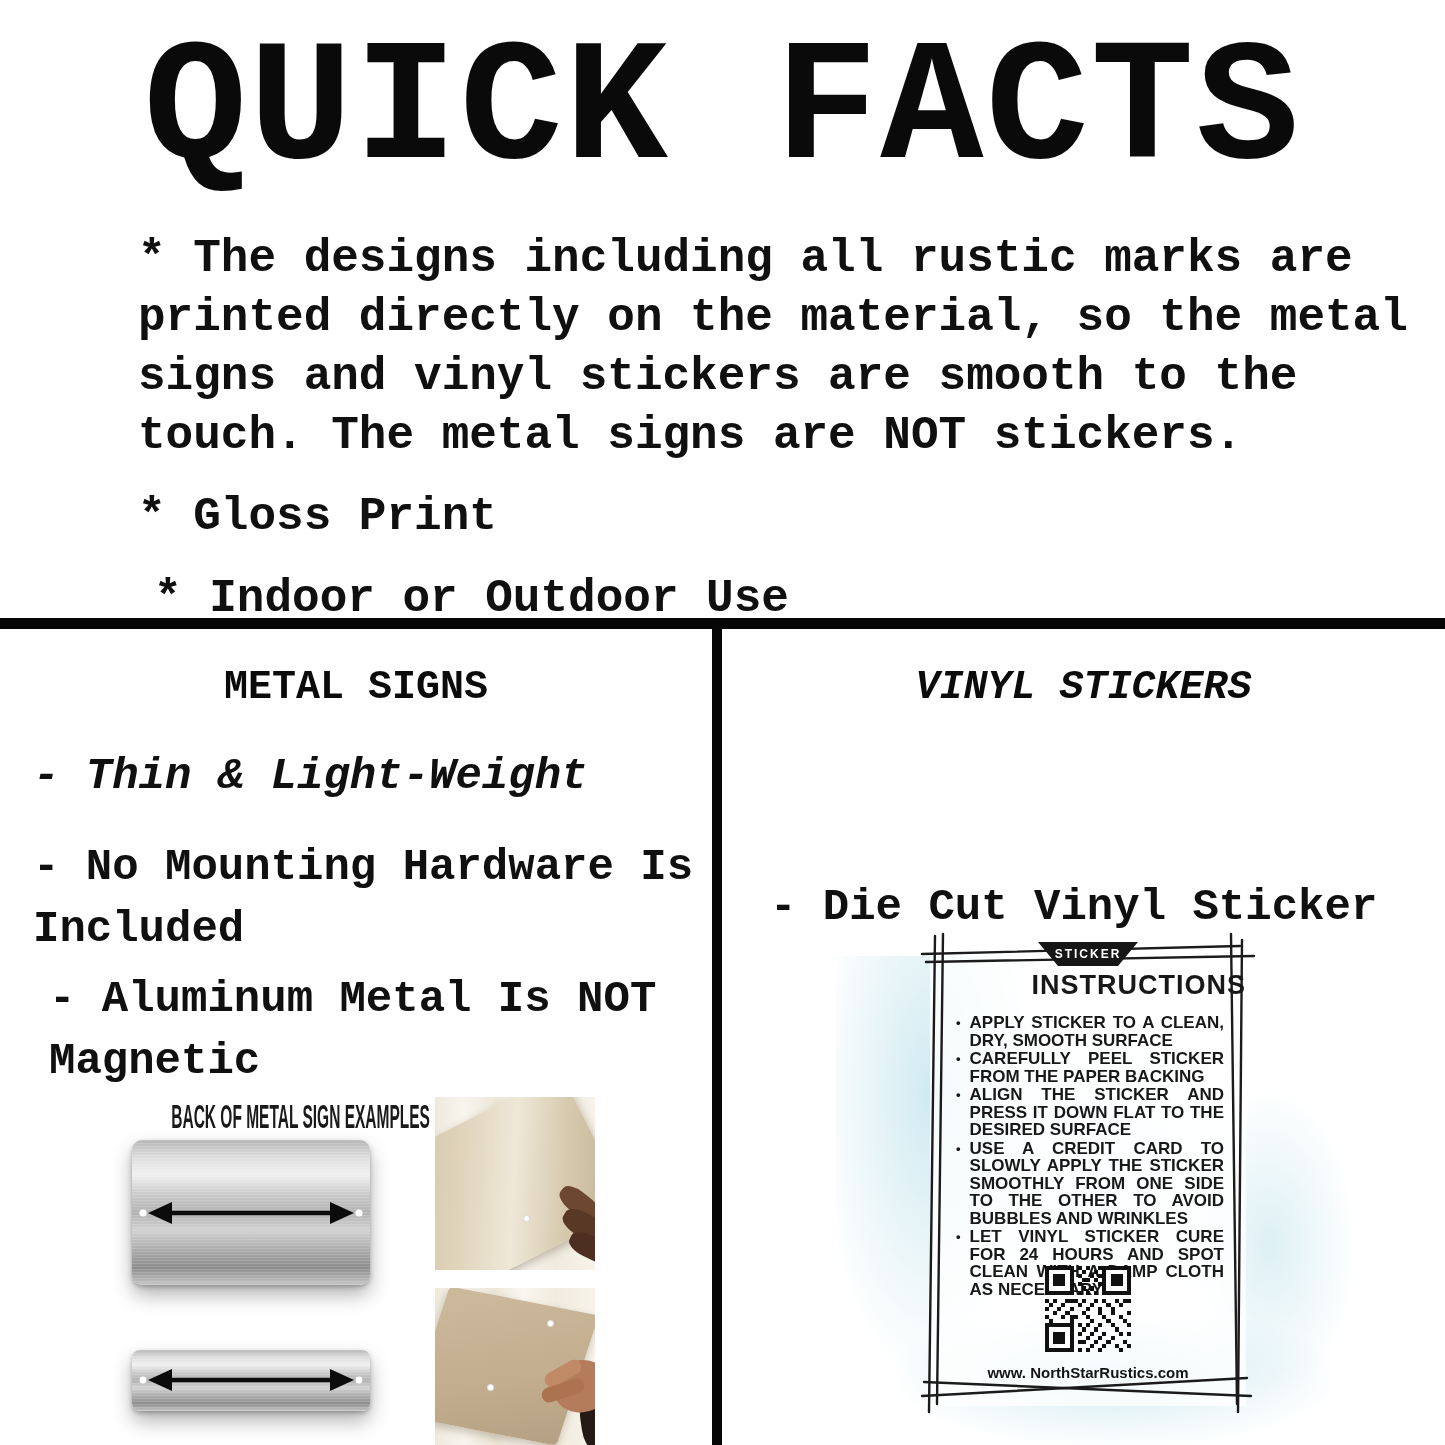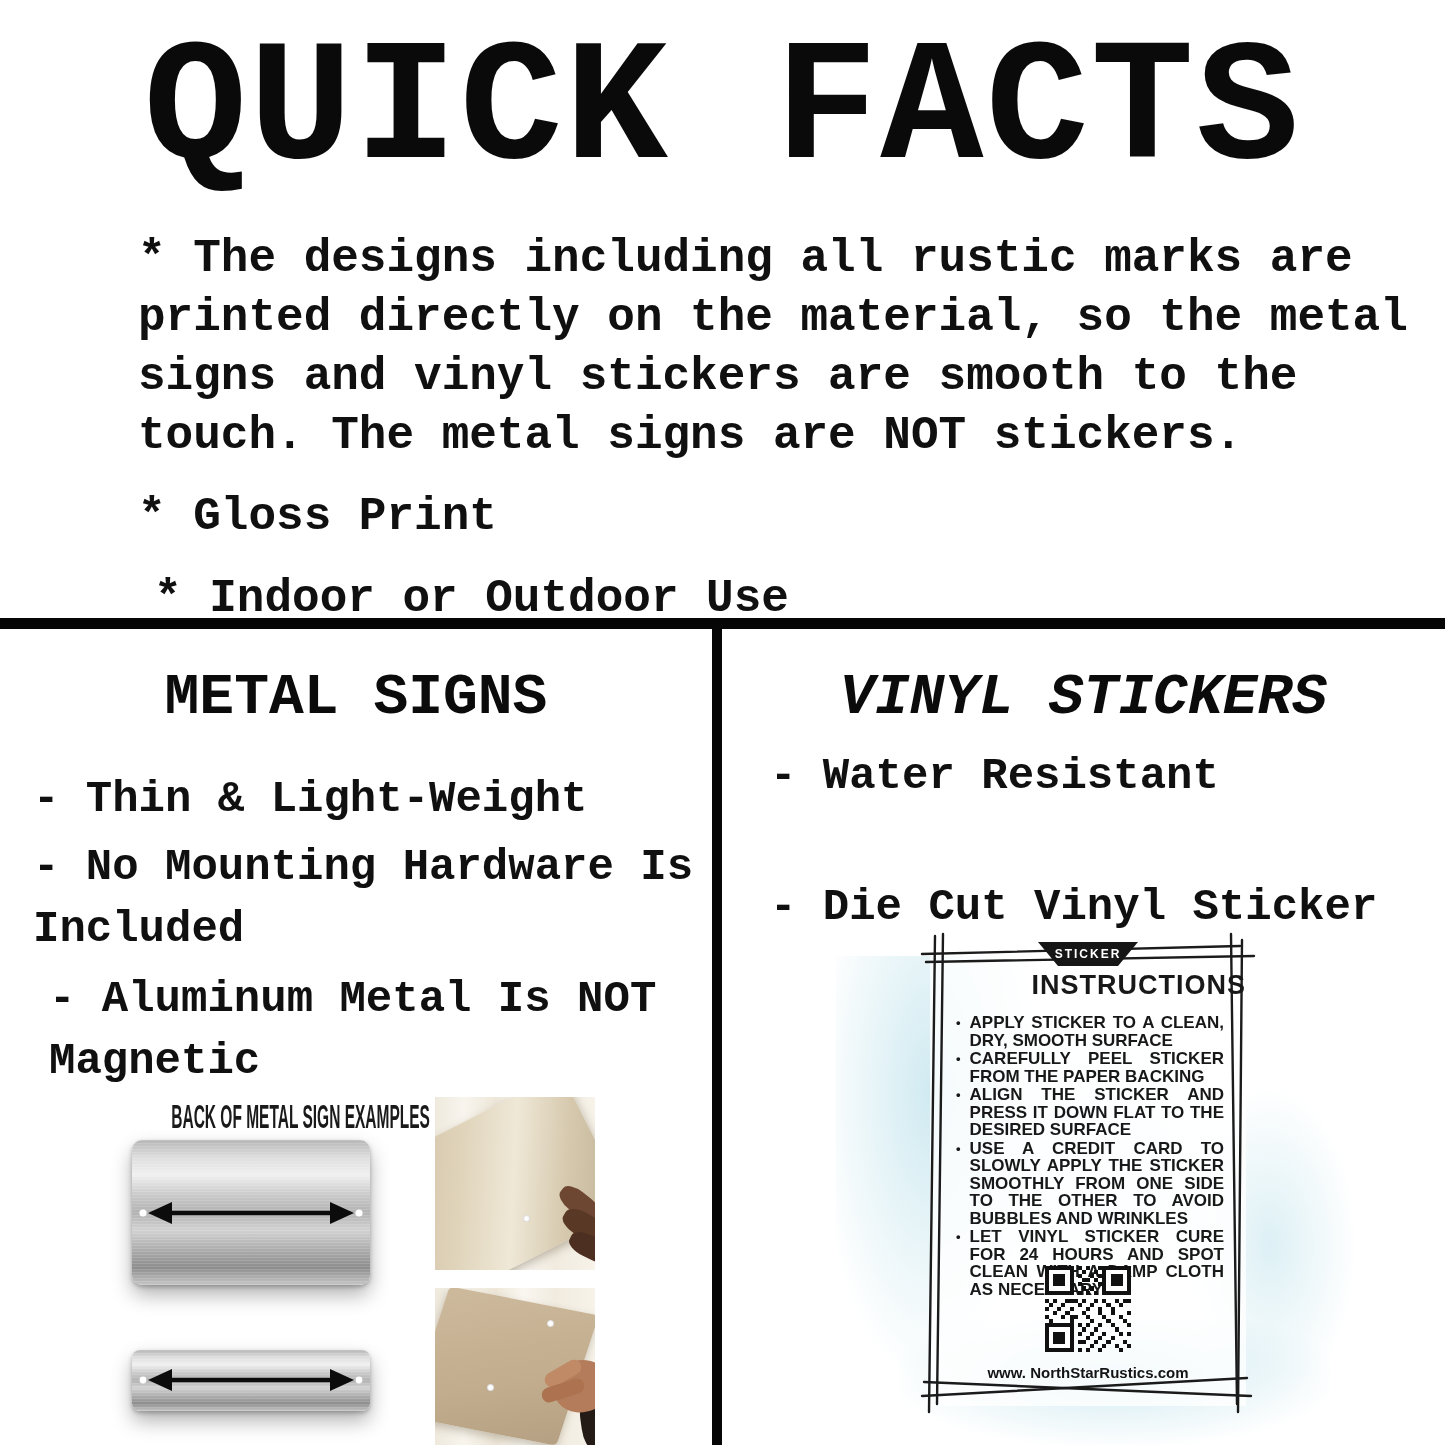--- a/index.html
+++ b/index.html
@@ -19,25 +19,25 @@
   .fact{font-weight:700;font-size:46px;line-height:59px;letter-spacing:0;color:#101010;}
   .fact1{left:138px;top:230px;width:1295px;}
   .fact2{left:138px;top:488px;}
   .fact3{left:138px;top:570px;margin-left:16px;}
 
   
   .hdiv{left:0;top:618px;width:1445px;height:11px;background:#060606;}
   .vdiv{left:712px;top:628px;width:10px;height:817px;background:#060606;}
 
   
-  .col-header{font-weight:700;font-size:58px;line-height:1.1;text-align:center;color:#0b0b0b;}
+  .col-header{font-weight:700;font-size:40px;line-height:1.1;text-align:center;color:#0b0b0b;}
   .hdr-left{left:0;top:666px;width:712px;}
   .hdr-right{left:722px;top:666px;width:723px;font-style:italic;}
   .bullet{font-weight:700;font-size:44px;line-height:62px;color:#101010;}
-  .mb1{left:33px;top:768px;width:678px;}
+  .mb1{left:33px;top:745px;width:678px;font-style:italic;}
   .mb2{left:33px;top:836px;width:678px;}
   .mb3{left:49px;top:968px;width:678px;}
   .vb1{left:770px;top:745px;width:660px;}
   .vb2{left:770px;top:810px;width:660px;}
   .vb3{left:770px;top:876px;width:660px;}
 
   
   .caption{left:92px;width:320px;text-align:center;white-space:nowrap;}
   .caption .cond{
     display:inline-block;font-family:"Liberation Sans",sans-serif;font-weight:700;
@@ -173,21 +173,20 @@
     <div class="tansign2"></div>
     <div class="hole" style="left:112px;top:32px;"></div>
     <div class="hole" style="left:52px;top:96px;"></div>
     <div class="finger f2sleeve"></div>
     <div class="finger f2hand"></div>
     <div class="finger f2a"></div>
     <div class="finger f2b"></div>
   </div>
 
   <div class="abs col-header hdr-right">VINYL STICKERS</div>
-  <div class="abs bullet vb1">- Water Resistant</div>
   <div class="abs bullet vb3">- Die Cut Vinyl Sticker</div>
 
   <div class="abs wc wc1"></div>
   <div class="abs wc wc2"></div>
   <div class="abs wc wc3"></div>
   <div class="abs wc wc4"></div>
 
   <div class="abs card">
     <svg class="card-border" viewBox="0 0 336 486" fill="none" stroke="#1b1b1b" stroke-width="2.4" stroke-linecap="round">
       <line x1="2" y1="22" x2="320" y2="14"></line>

